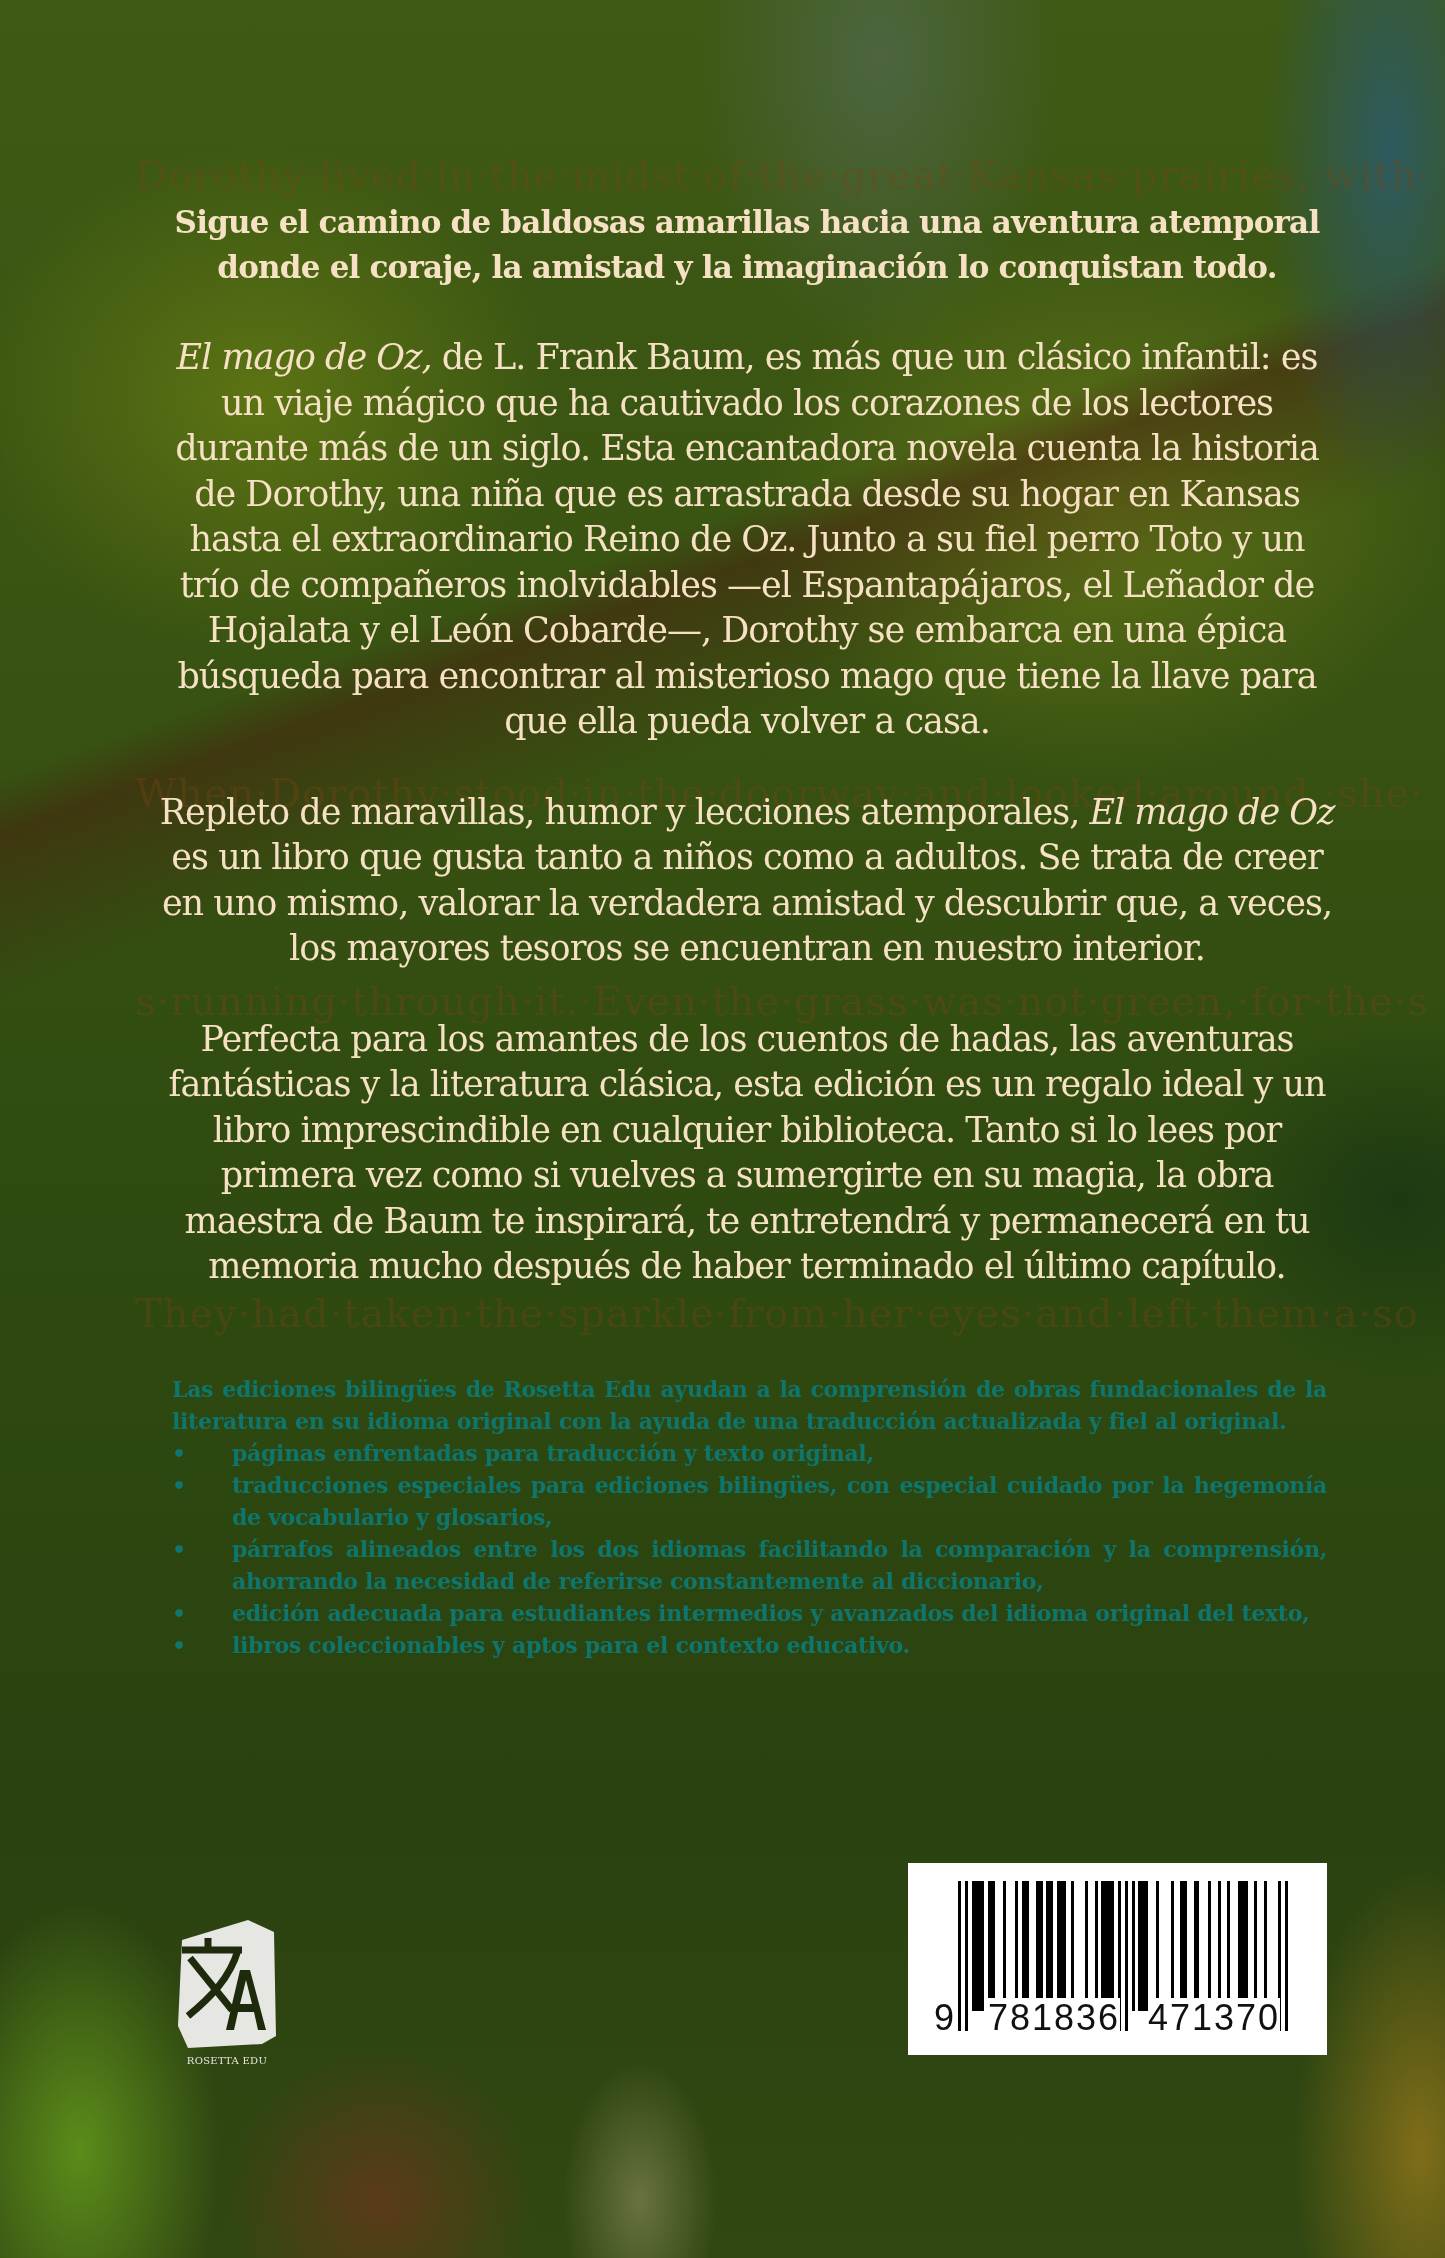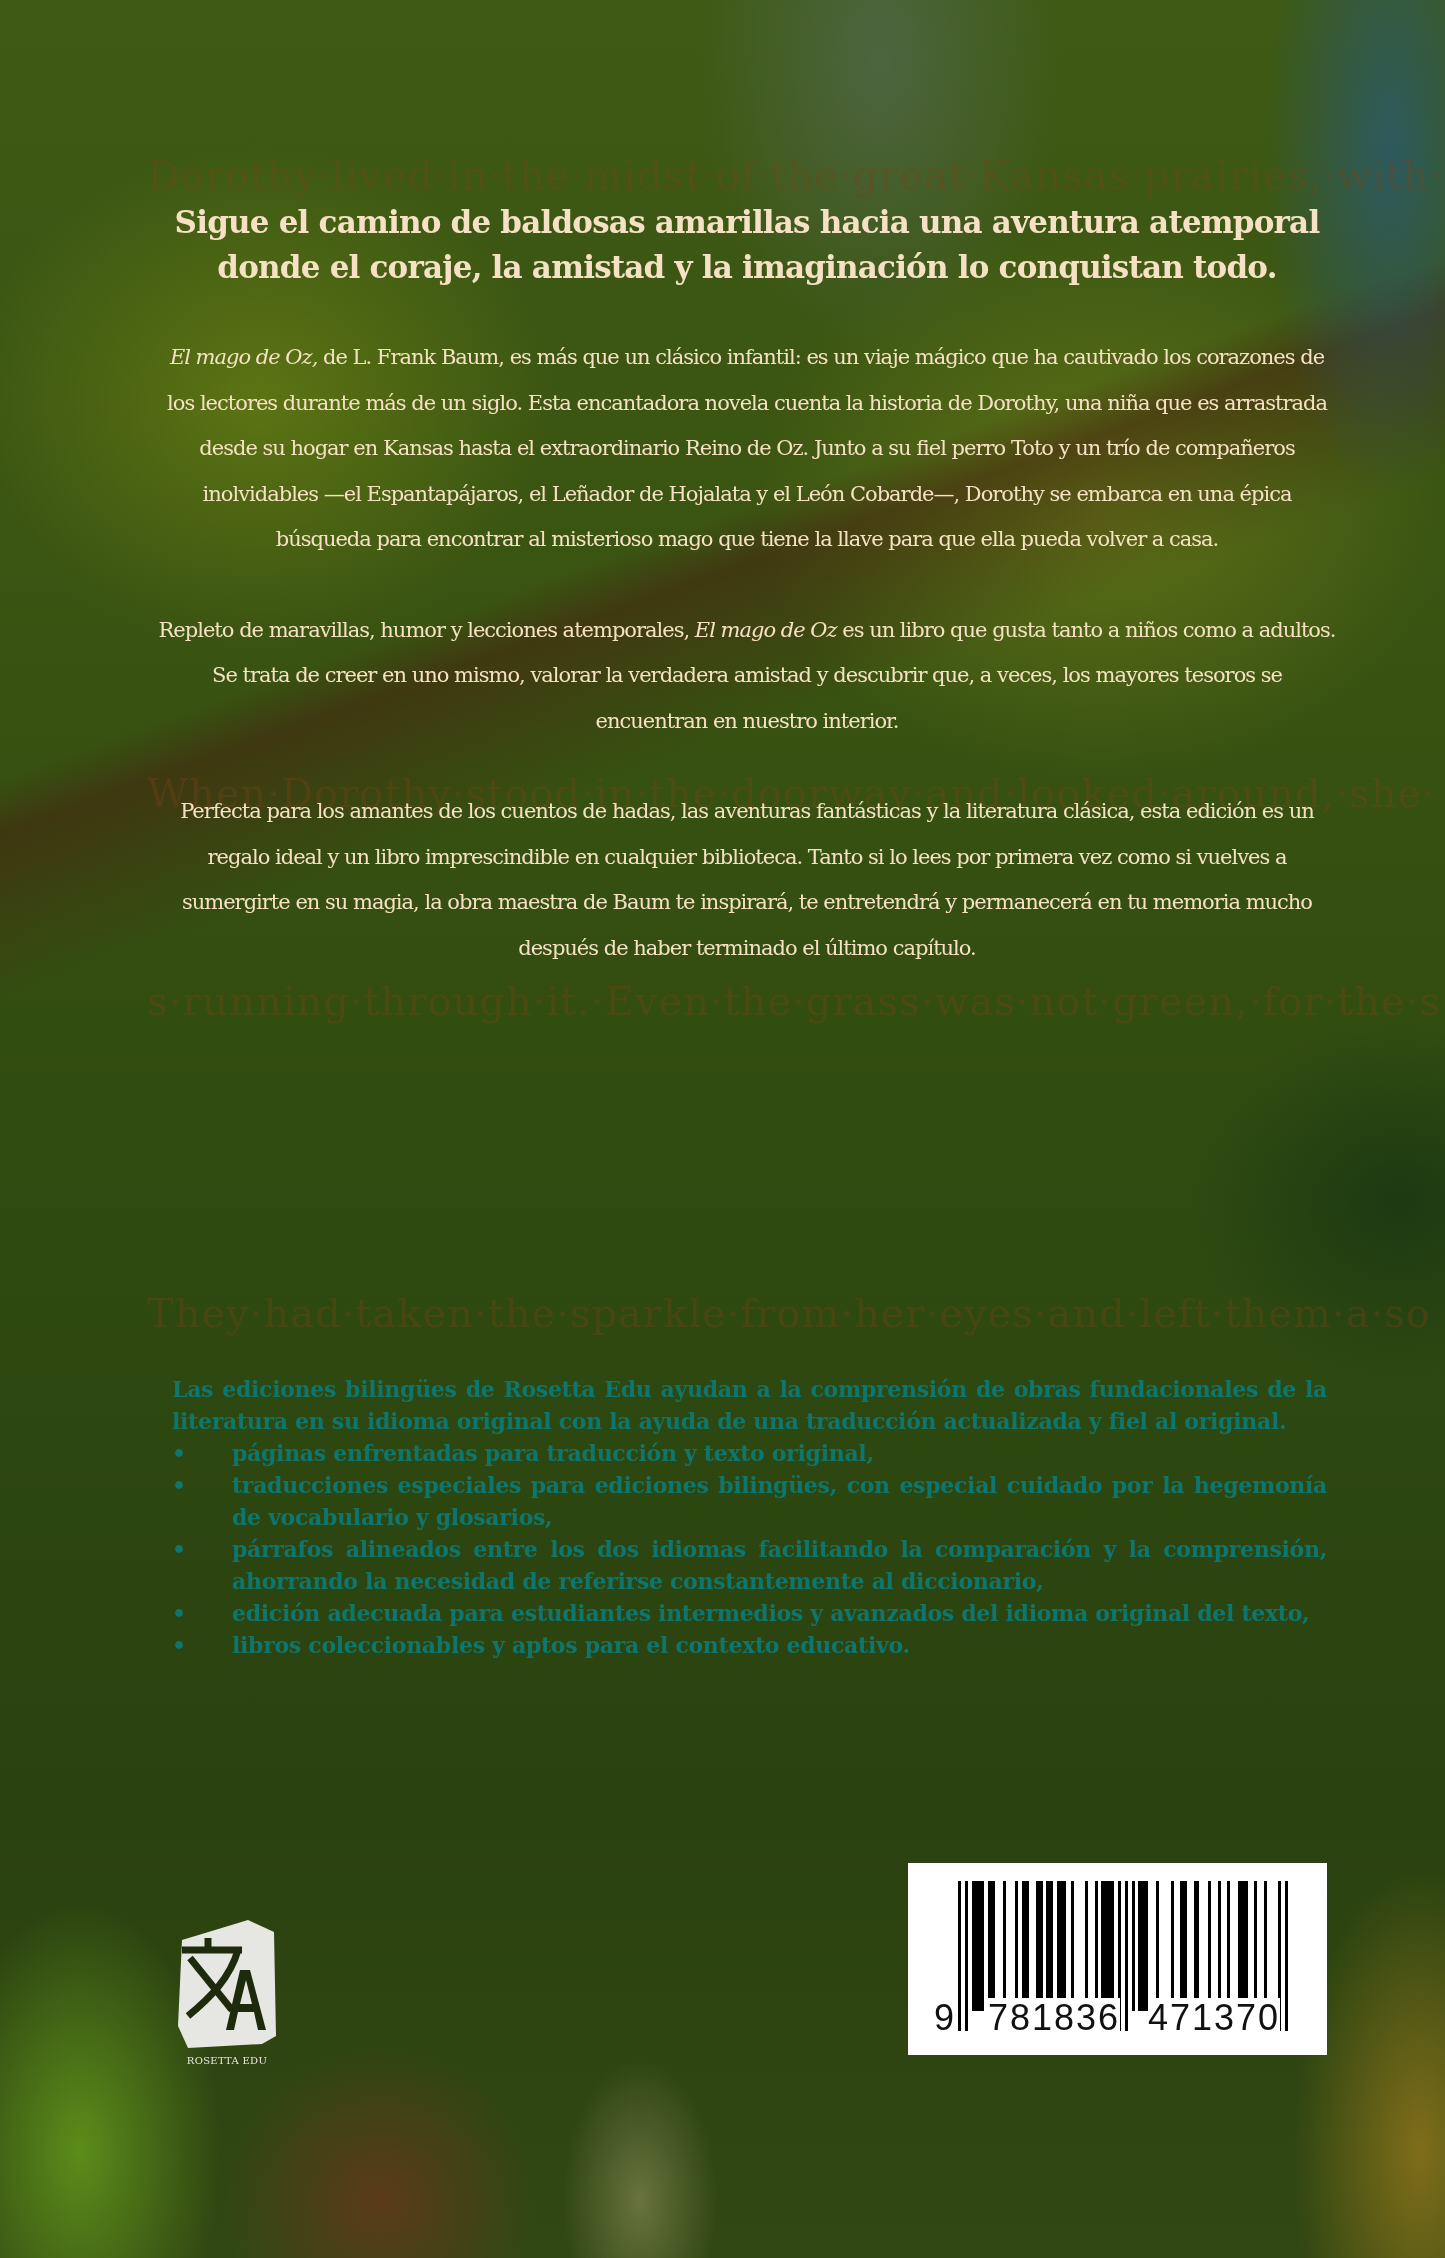--- a/index.html
+++ b/index.html
@@ -18,29 +18,29 @@
       radial-gradient(ellipse 300px 260px at 1400px 1200px, rgba(20,50,20,0.7), transparent 70%),
       radial-gradient(ellipse 200px 350px at 80px 2150px, rgba(110,170,30,0.7), transparent 70%),
       radial-gradient(ellipse 220px 220px at 380px 2200px, rgba(120,50,30,0.6), transparent 70%),
       radial-gradient(ellipse 110px 200px at 640px 2200px, rgba(150,150,100,0.55), transparent 70%),
       radial-gradient(ellipse 180px 400px at 1420px 2150px, rgba(170,130,30,0.65), transparent 70%),
       linear-gradient(180deg, #3e5a14 0%, #3a5412 25%, #2f4a10 55%, #2a4210 80%, #324812 100%);
   }
   .ghost {
     position: absolute; left: 135px; right: 0;
     font-family: "DejaVu Serif", serif; font-size: 40px; letter-spacing: 1px;
-    color: rgba(120,70,20,0.35); white-space: nowrap; overflow: hidden; margin-left: 12px;
+    color: rgba(120,70,20,0.35); white-space: nowrap; overflow: hidden;
   }
   .content { position: absolute; left: 157px; width: 1180px; top: 200px; color: #f7e1c4; text-align: center; }
   .tagline {
     font-family: "DejaVu Serif", serif; font-weight: bold; font-size: 31px;
     line-height: 45px; margin: 0; letter-spacing: -0.8px;
   }
   .para {
-    font-family: "DejaVu Serif", serif; font-size: 21px; line-height: 45.5px;
+    font-family: "DejaVu Serif", serif; font-size: 35px; line-height: 45.5px;
     margin: 45px 0 0 0; letter-spacing: -1px;
   }
   .para i { font-style: italic; }
   .info {
     position: absolute; left: 172px; width: 1155px; top: 1373px;
     color: #0f766e; font-family: "DejaVu Serif", serif; font-weight: bold;
     font-size: 22px; line-height: 32px; text-align: justify; letter-spacing: -0.3px;
   }
   .info p { margin: 0; }
   .info ul { margin: 0; padding: 0; list-style: none; }

